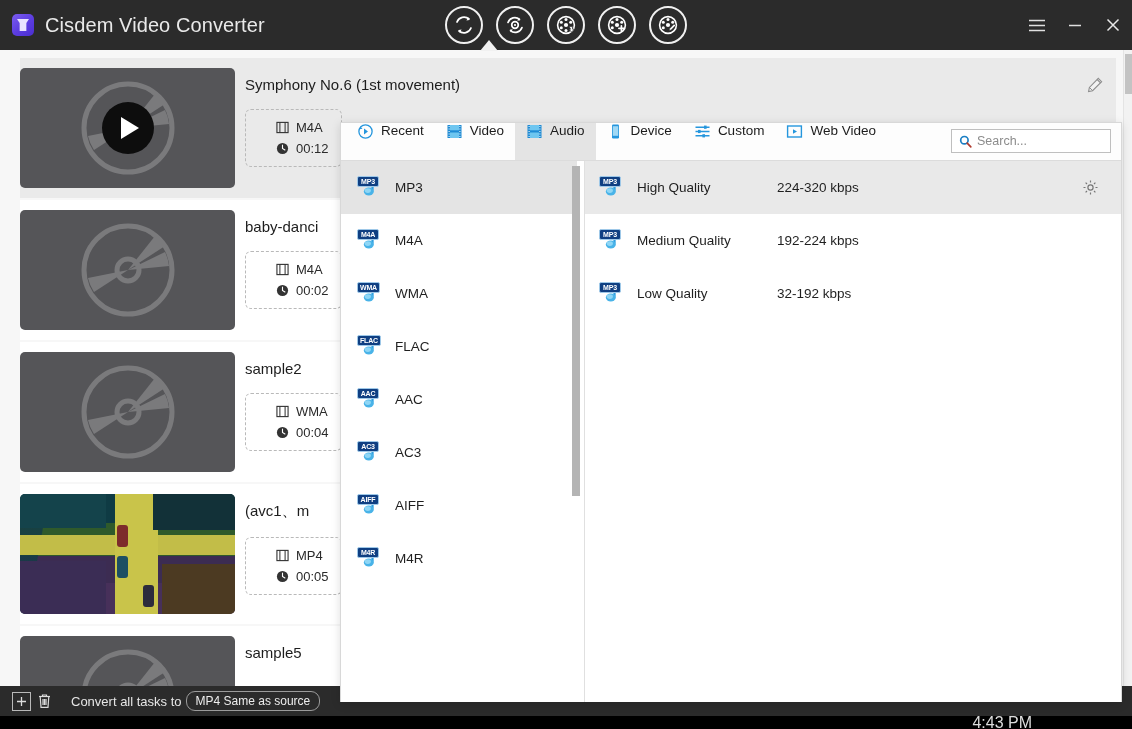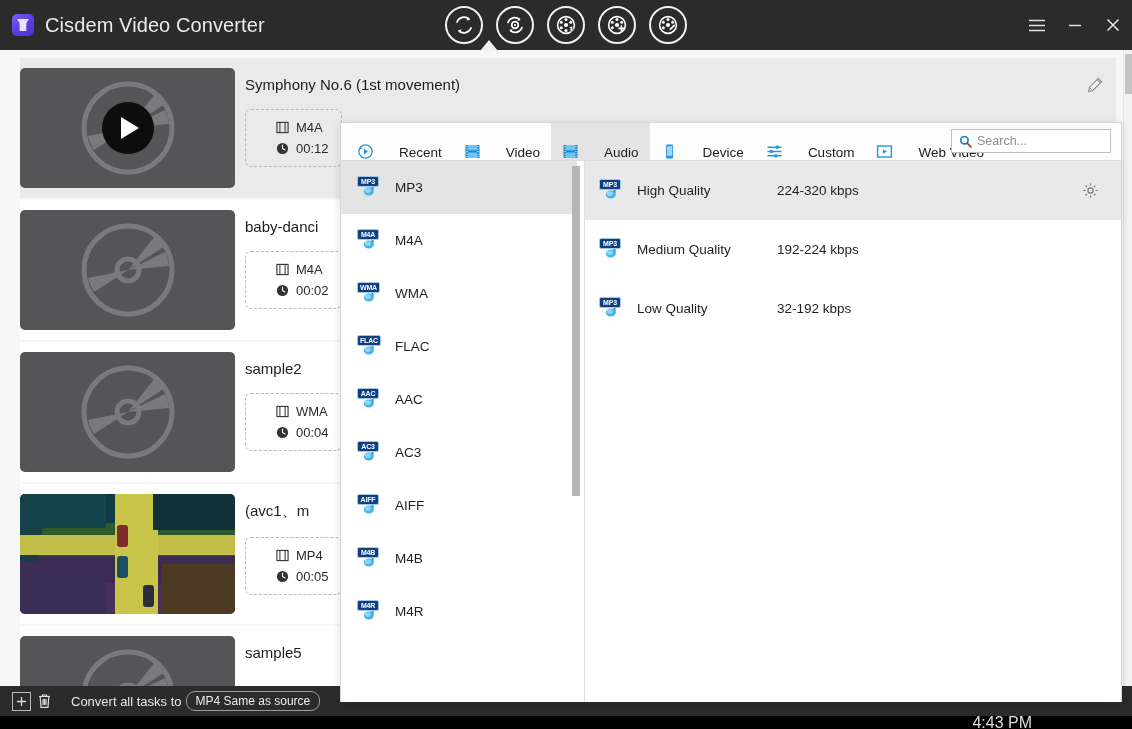--- a/index.html
+++ b/index.html
@@ -248,21 +248,21 @@
   }
   .tabbar {
     position: relative;
     height: 38px;
     background: #fdfdfd;
     border-bottom: 1px solid #dcdcdc;
     display: flex; align-items: center;
     padding-left: 5px;
   }
   .tab {
-    display: flex; align-items: flex-end; gap: 25px;
+    display: flex; align-items: flex-start; gap: 7px;
     height: 37px;
     padding: 0 11px;
     font-size: 13.5px;
     color: #1c1c1c;
     white-space: nowrap;
   }
   .tab.active { background: #e4e4e4; }
   .tab .ticon { width: 17px; height: 17px; display: block; flex: none; }
   .searchbox {
     position: absolute; right: 10px; top: 6px;
@@ -303,21 +303,21 @@
     position: absolute; right: 4px; top: 5px;
     width: 8px; height: 330px;
     background: #b4b4b4;
   }
   .qualcol {
     flex: 1;
     position: relative;
     background: #fff;
   }
   .qualitem {
-    height: 59px;
+    height: 53px;
     display: flex; align-items: center;
     padding-left: 12px;
     position: relative;
   }
   .qualitem.sel { background: #e9e9e9; }
   .qualitem .qname { font-size: 13.5px; color: #1f1f1f; margin-left: 12px; width: 140px; }
   .qualitem .qrate { font-size: 13.5px; color: #1f1f1f; }
   .gear {
     position: absolute; right: 22px; top: 50%;
     transform: translateY(-50%);
@@ -772,32 +772,20 @@
                 <path d="M17.5 4.5v11.5" stroke="#2f9fe0" stroke-width="2.3" stroke-linecap="round"></path>
                 <path d="M17.5 4.5c3 .6 4.6 1.7 5.4 3.3" stroke="#2f9fe0" stroke-width="2" fill="none"></path>
                 <ellipse cx="13.8" cy="17.5" rx="5" ry="4" fill="#49b3e8"></ellipse>
                 <ellipse cx="12.8" cy="16.6" rx="3.1" ry="2.3" fill="#8fd6f5"></ellipse>
               </svg>
               <span class="badge">AIFF</span>
             </div>
             <span>AIFF</span>
           </div>
 
-          <div class="fmtitem">
-            <div class="mnote">
-              <svg width="28" height="28" viewBox="0 0 28 28">
-                <path d="M17.5 4.5v11.5" stroke="#2f9fe0" stroke-width="2.3" stroke-linecap="round"></path>
-                <path d="M17.5 4.5c3 .6 4.6 1.7 5.4 3.3" stroke="#2f9fe0" stroke-width="2" fill="none"></path>
-                <ellipse cx="13.8" cy="17.5" rx="5" ry="4" fill="#49b3e8"></ellipse>
-                <ellipse cx="12.8" cy="16.6" rx="3.1" ry="2.3" fill="#8fd6f5"></ellipse>
-              </svg>
-              <span class="badge">M4B</span>
-            </div>
-            <span>M4B</span>
-          </div>
 
           <div class="fmtitem">
             <div class="mnote">
               <svg width="28" height="28" viewBox="0 0 28 28">
                 <path d="M17.5 4.5v11.5" stroke="#2f9fe0" stroke-width="2.3" stroke-linecap="round"></path>
                 <path d="M17.5 4.5c3 .6 4.6 1.7 5.4 3.3" stroke="#2f9fe0" stroke-width="2" fill="none"></path>
                 <ellipse cx="13.8" cy="17.5" rx="5" ry="4" fill="#49b3e8"></ellipse>
                 <ellipse cx="12.8" cy="16.6" rx="3.1" ry="2.3" fill="#8fd6f5"></ellipse>
               </svg>
               <span class="badge">M4R</span>

